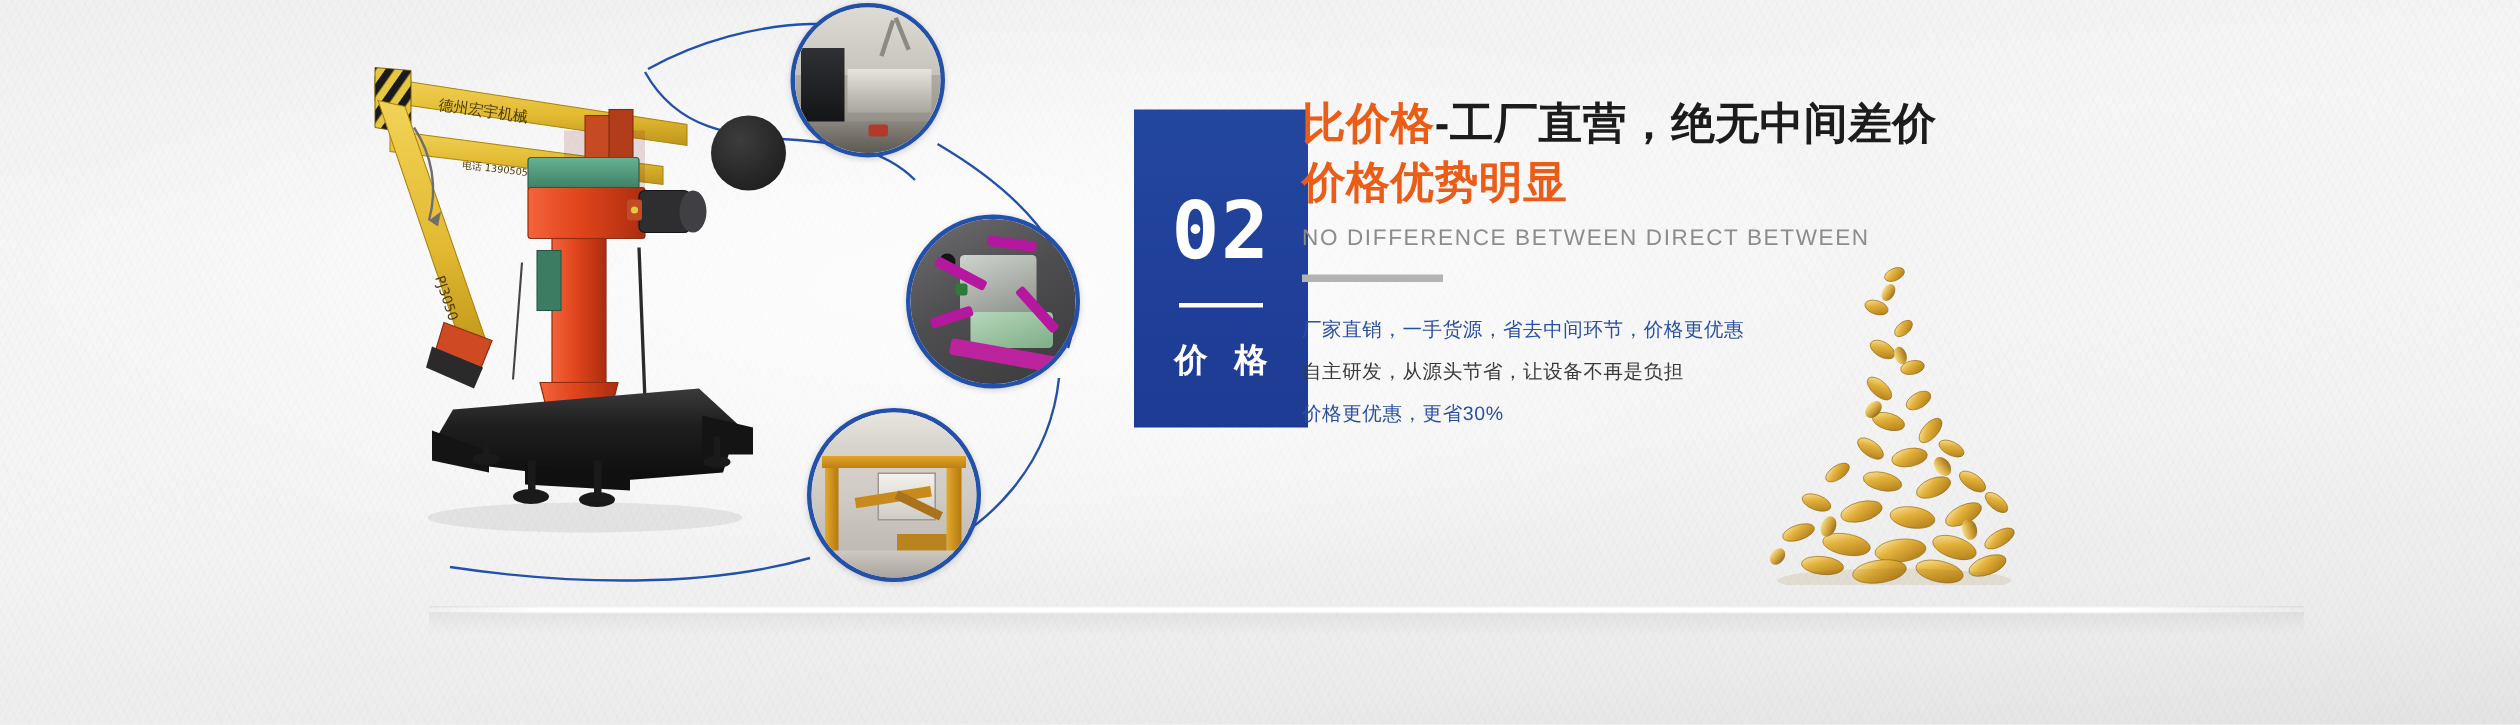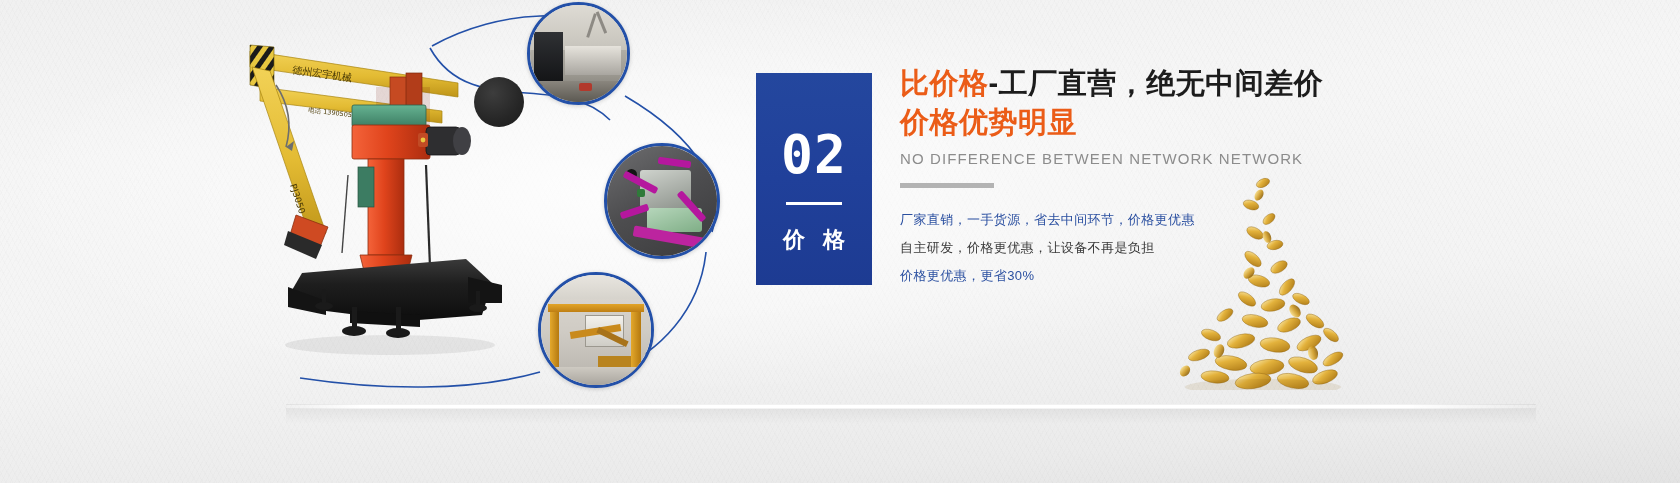--- a/index.html
+++ b/index.html
@@ -100,21 +100,21 @@
     margin-top:55px;color:#ffffff;
   }
   .num-card .rule{
     width:56px;height:3px;background:#ffffff;margin:21px auto 16px auto;
   }
   .num-card .cn{
     font-size:22px;font-weight:700;letter-spacing:6px;
     padding-left:6px;color:#ffffff;margin-top:20px;
   }
   
-  .copy{position:absolute;left:900px;top:64px;width:680px;}
+  .copy{position:absolute;left:868px;top:64px;width:680px;}
   .h1{
     font-size:29px;font-weight:700;line-height:1.35;
     color:#1c1c1c;letter-spacing:0.5px;white-space:nowrap;
   }
   .h1 .hl{color:#eb5c17;}
   .h2{
     font-size:29px;font-weight:700;line-height:1.2;
     color:#eb5c17;letter-spacing:0.5px;margin-top:2px;
   }
   .sub{
@@ -332,22 +332,22 @@
     <div class="num">02</div>
     <div class="rule"></div>
     <div class="cn">价 格</div>
   </div>
 
   <div class="copy">
     <div class="h1">
       <span class="hl">比价格</span><span>-工厂直营，绝无中间差价</span>
     </div>
     <div class="h2">价格优势明显</div>
-    <div class="sub">NO DIFFERENCE BETWEEN NETWORK NETWORK</div>
+    <div class="sub">NO DIFFERENCE BETWEEN DIRECT BETWEEN</div>
     <div class="divider"></div>
     <div class="bullets">
       <div class="bullet">厂家直销，一手货源，省去中间环节，价格更优惠</div>
-      <div class="bullet dark">自主研发，价格更优惠，让设备不再是负担</div>
+      <div class="bullet dark">自主研发，从源头节省，让设备不再是负担</div>
       <div class="bullet">价格更优惠，更省30%</div>
     </div>
   </div>
 
 </div>
 
 </body></html>

